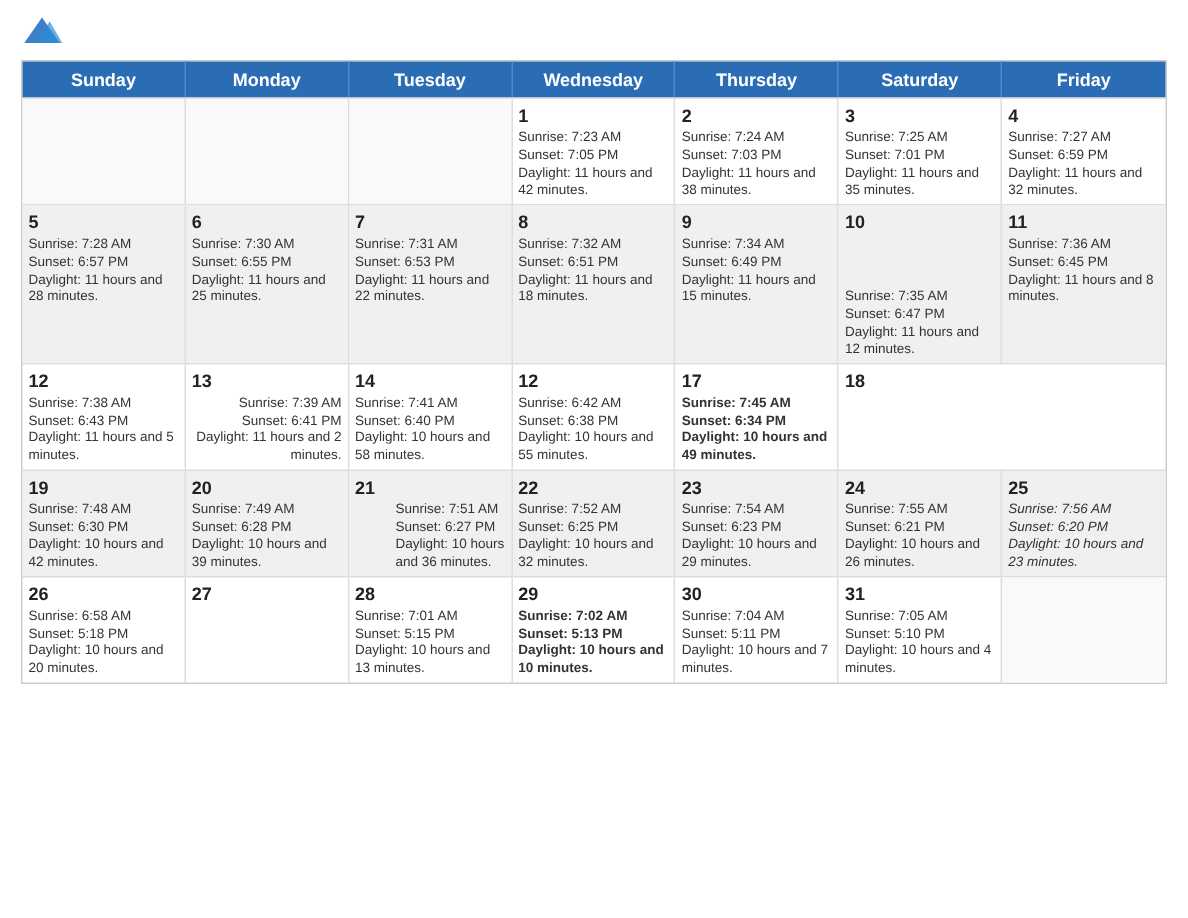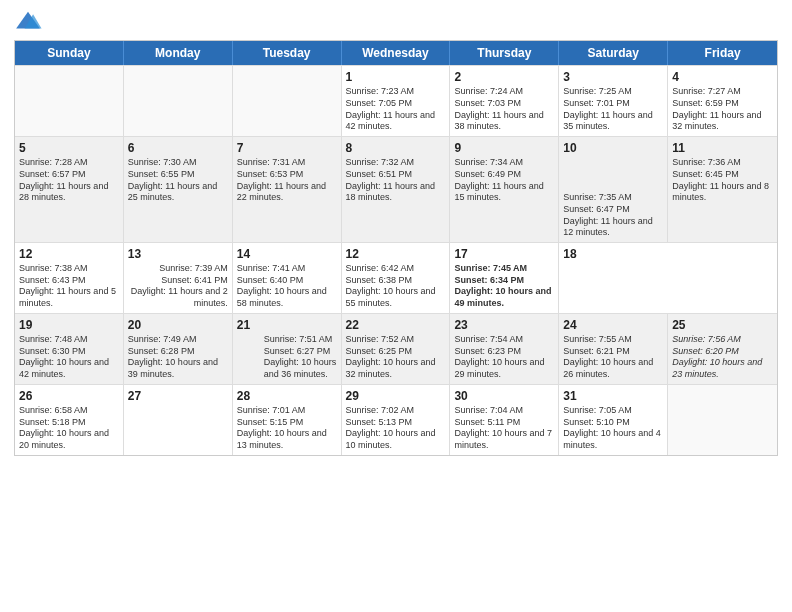--- a/index.html
+++ b/index.html
@@ -315,21 +315,21 @@
             <span class="day-number">27</span>
           </div>
           <div class="cal-cell">
             <span class="day-number">28</span>
             <div class="cell-info" style="white-space: pre-line;">Sunrise: 7:01 AM
 Sunset: 5:15 PM
 Daylight: 10 hours and 13 minutes.</div>
           </div>
           <div class="cal-cell">
             <span class="day-number">29</span>
-            <div class="cell-info" style="white-space: pre-line;">Sunrise: 7:02 AM
+            <div class="cell-info" style="white-space: pre-line; font-weight: bold;">Sunrise: 7:02 AM
 Sunset: 5:13 PM
 Daylight: 10 hours and 10 minutes.</div>
           </div>
           <div class="cal-cell">
             <span class="day-number">30</span>
             <div class="cell-info" style="white-space: pre-line;">Sunrise: 7:04 AM
 Sunset: 5:11 PM
 Daylight: 10 hours and 7 minutes.</div>
           </div>
           <div class="cal-cell">

